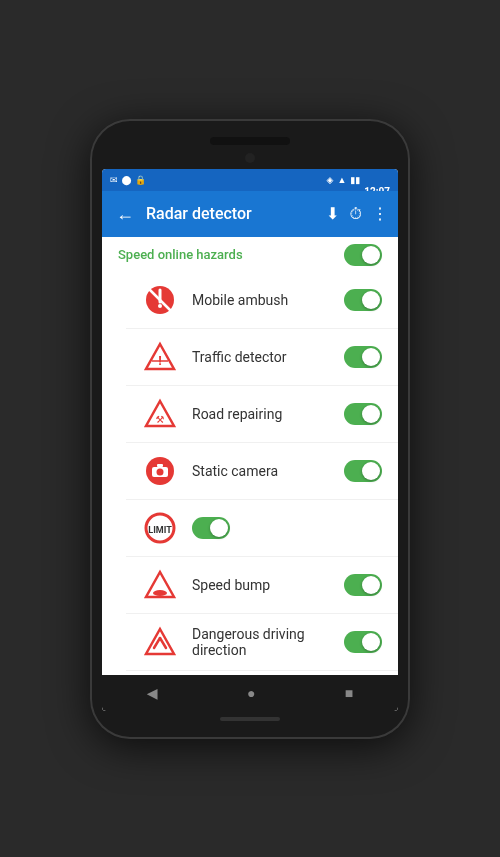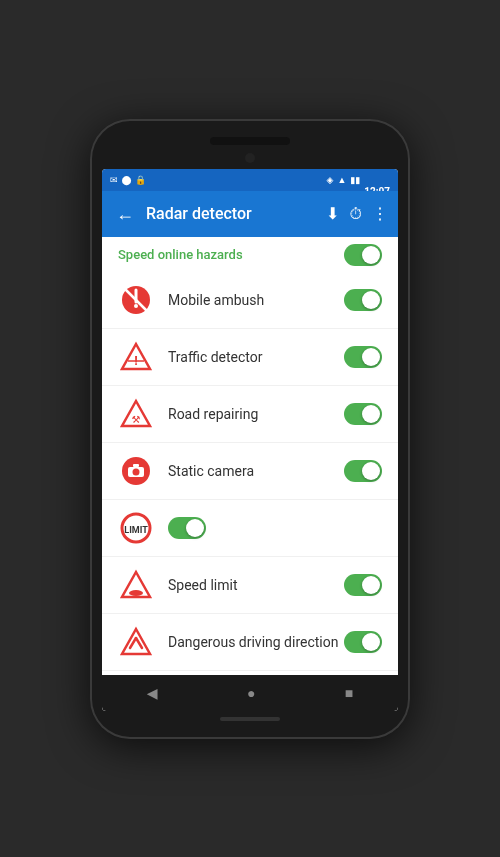--- a/index.html
+++ b/index.html
@@ -131,20 +131,21 @@
       color: #4caf50;
       font-weight: 500;
     }
 
     .list-item {
       display: flex;
       align-items: center;
       padding: 10px 16px;
       border-bottom: 1px solid #f0f0f0;
       min-height: 54px;
+      margin-left: 24px;
     }
 
     .item-icon {
       width: 36px;
       height: 36px;
       margin-right: 14px;
       display: flex;
       align-items: center;
       justify-content: center;
       flex-shrink: 0;
@@ -304,21 +305,21 @@
         <div class="toggle"></div>
       </div>
 
       <div class="list-item">
         <div class="item-icon">
           <svg width="32" height="32" viewBox="0 0 32 32">
             <polygon points="16,3 30,28 2,28" fill="none" stroke="#e53935" stroke-width="2.5"></polygon>
             <ellipse cx="16" cy="24" rx="7" ry="3" fill="#e53935"></ellipse>
           </svg>
         </div>
-        <span class="item-label">Speed limit</span>
+        <span class="item-label">Speed bump</span>
         <div class="toggle"></div>
       </div>
 
       <div class="list-item">
         <div class="item-icon">
           <svg width="32" height="32" viewBox="0 0 32 32">
             <polygon points="16,3 30,28 2,28" fill="none" stroke="#e53935" stroke-width="2.5"></polygon>
             <line x1="16" y1="12" x2="22" y2="22" stroke="#e53935" stroke-width="2.5" stroke-linecap="round"></line>
             <line x1="16" y1="12" x2="10" y2="22" stroke="#e53935" stroke-width="2.5" stroke-linecap="round"></line>
           </svg>

